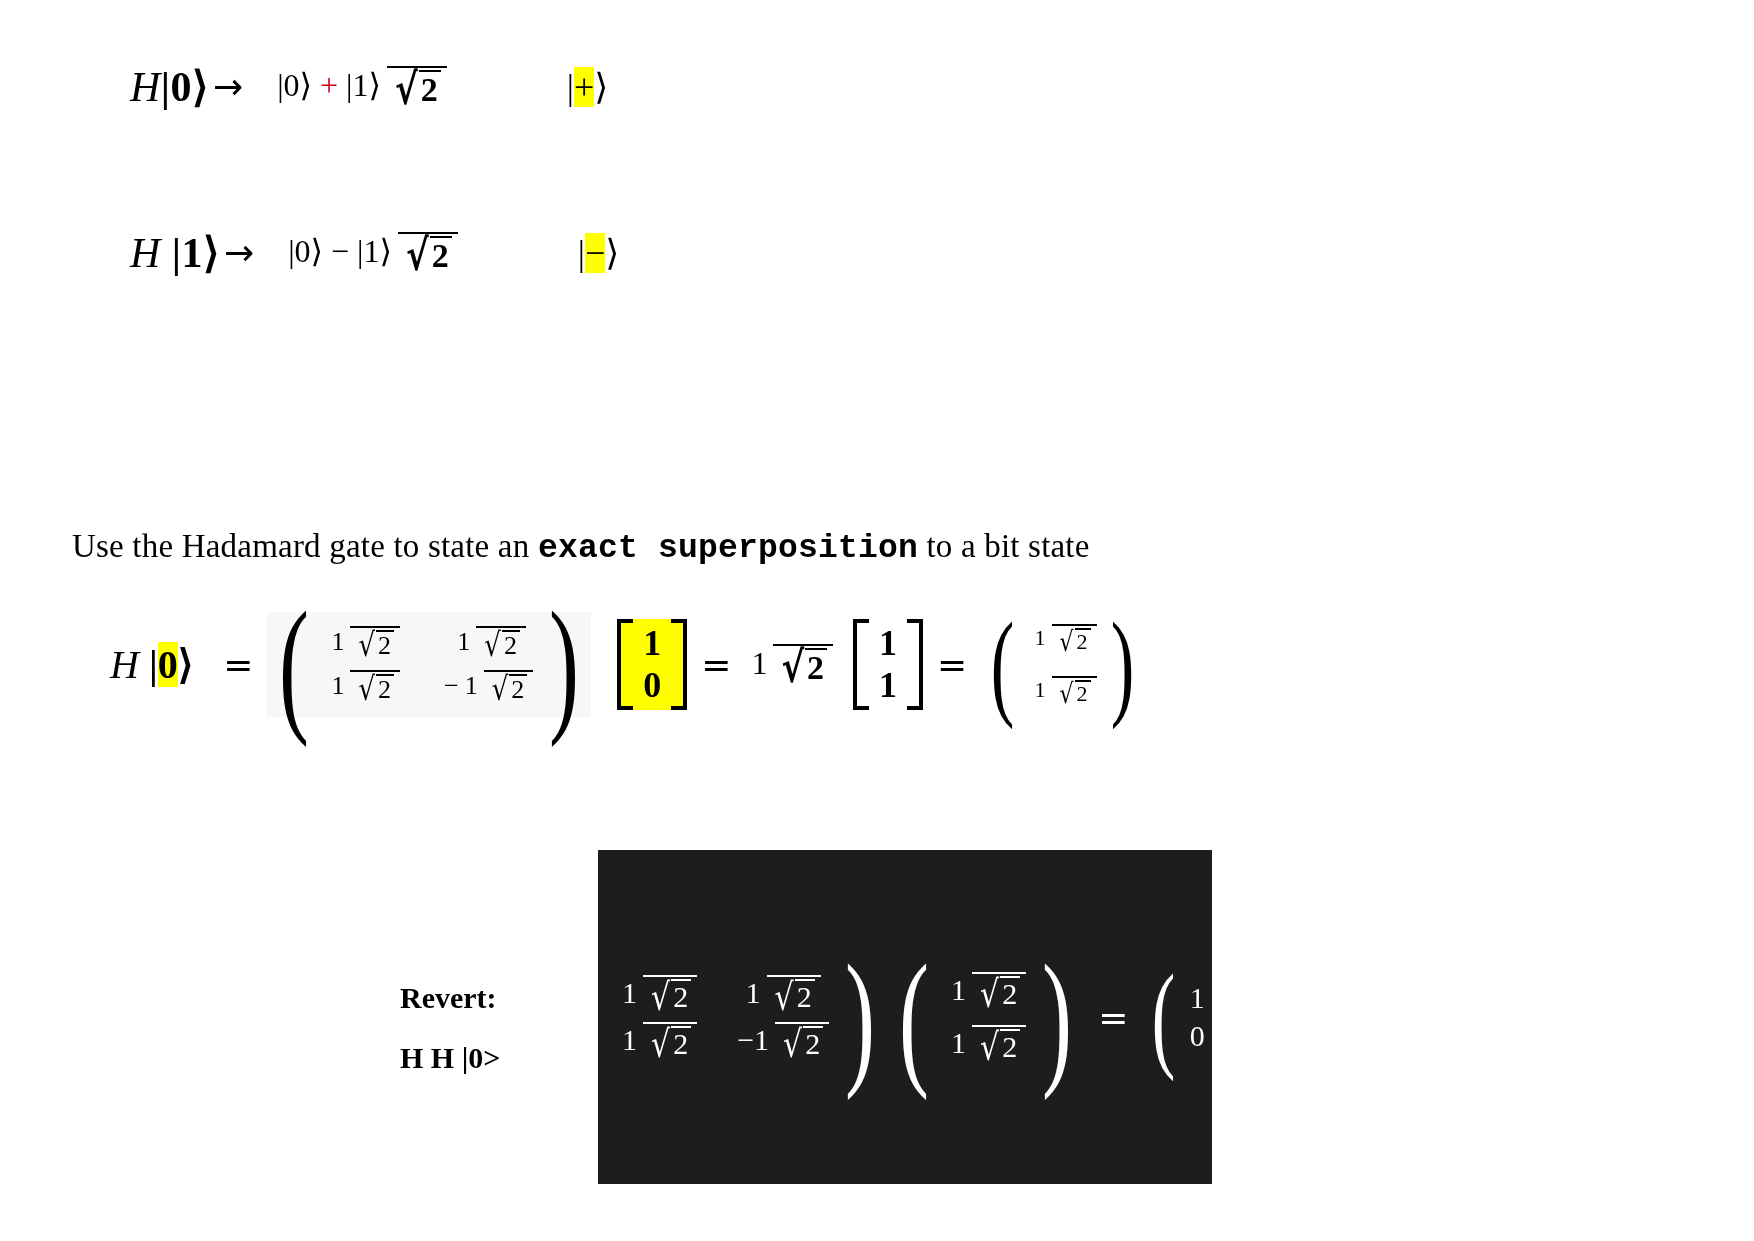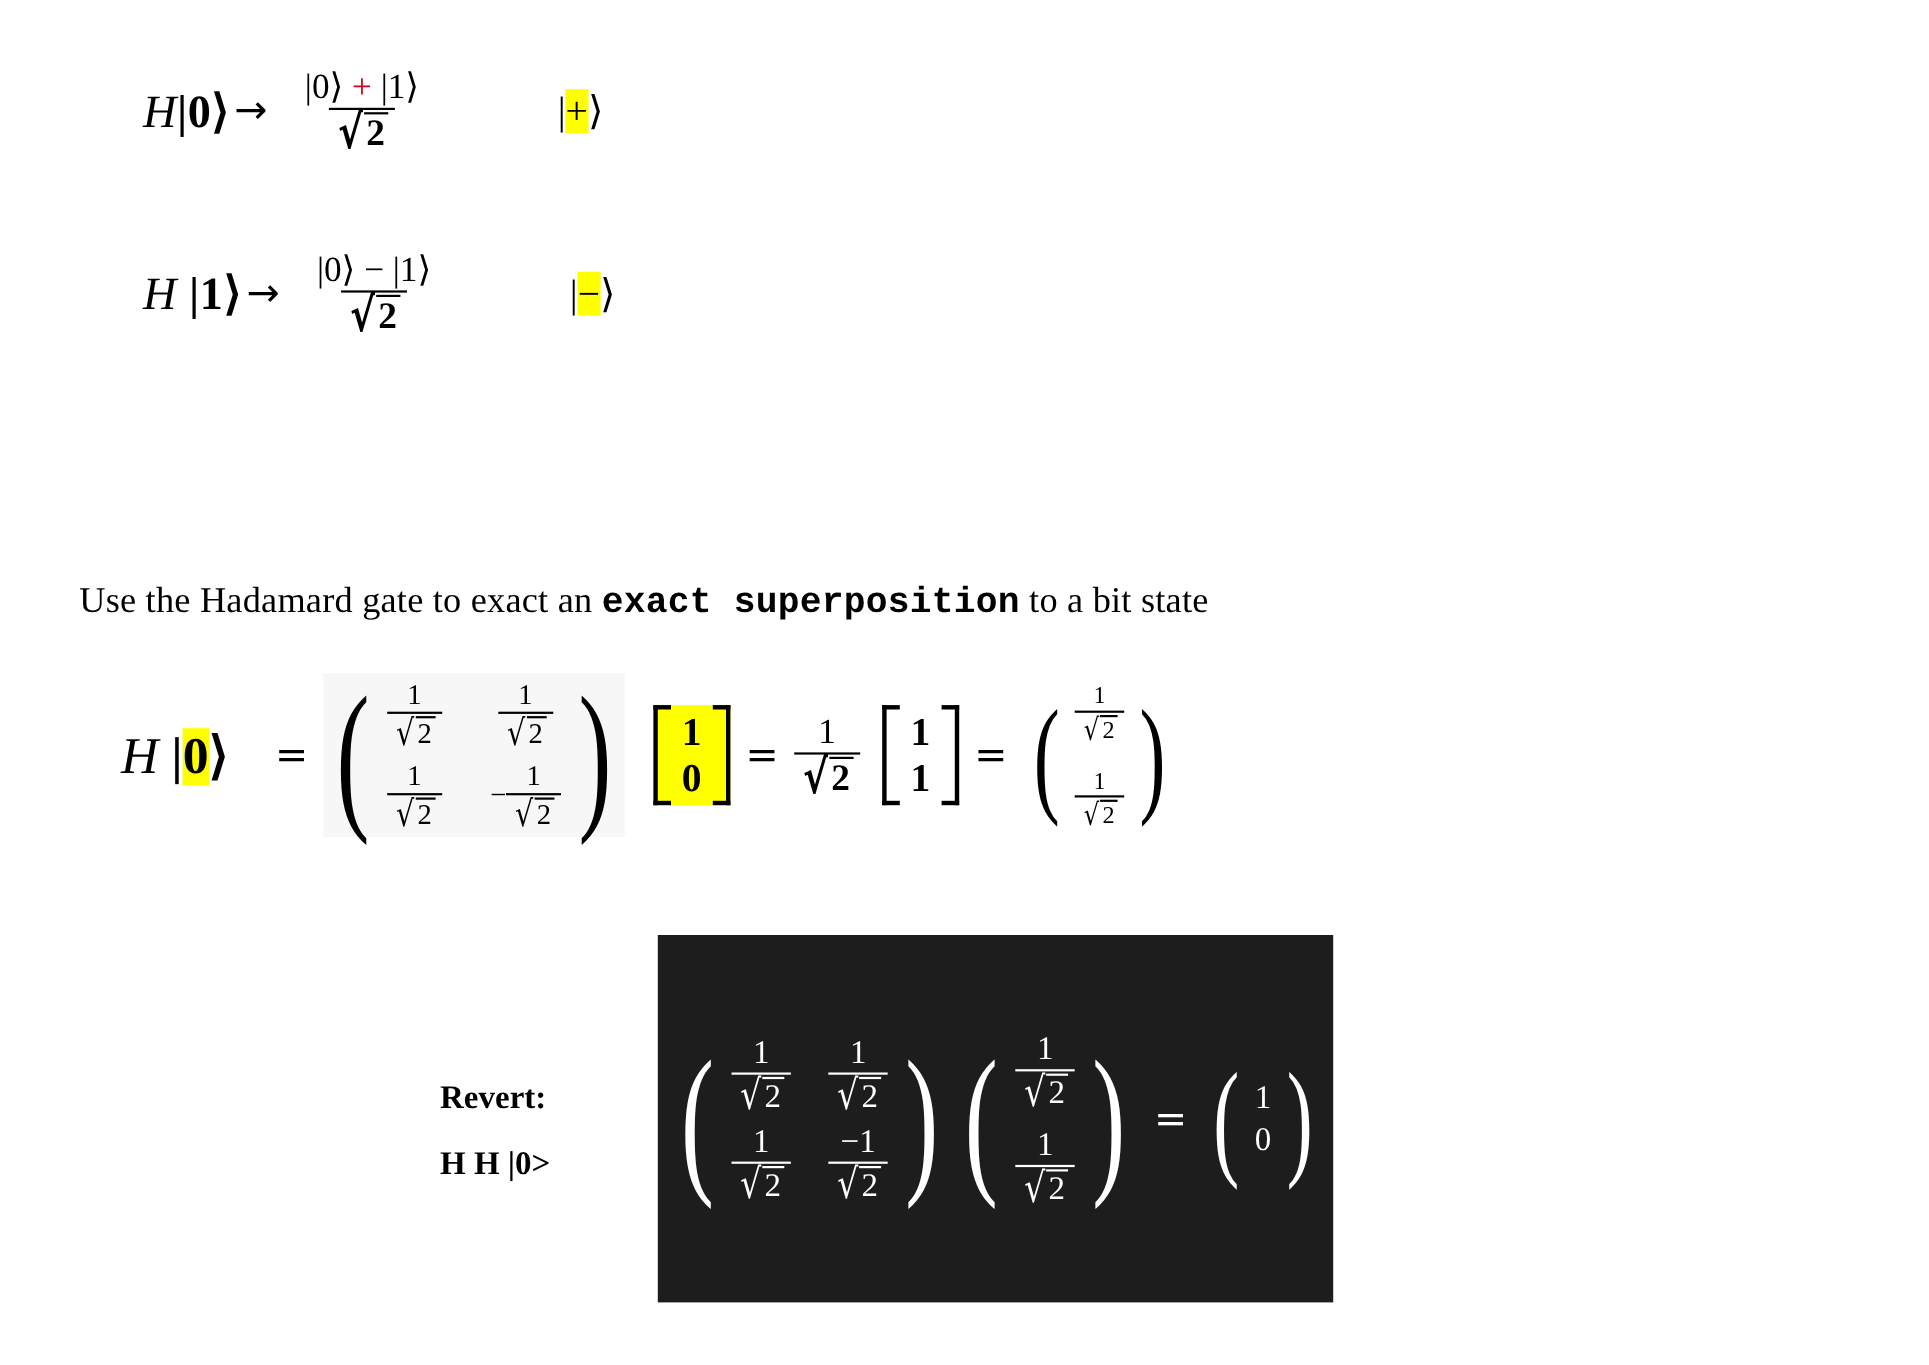--- a/index.html
+++ b/index.html
@@ -12,21 +12,21 @@
     height: 1241px;
     position: relative;
     font-family: "Liberation Serif", serif;
     color: #000000;
     overflow: hidden;
   }
 
   
   .frac {
     display: inline-flex;
-    flex-direction: column;
+    flex-direction: row;
     align-items: center;
     vertical-align: middle;
     line-height: 1.05;
   }
   .frac > .num {
     padding: 0 6px 2px 6px;
   }
   .frac > .den {
     border-top: 2px solid currentColor;
     padding: 2px 6px 0 6px;
@@ -100,23 +100,23 @@
   
   #big-eq {
     position: absolute;
     left: 110px;
     top: 612px;
     display: flex;
     align-items: center;
     white-space: nowrap;
   }
   #big-eq .eqlhs {
-    font-size: 47px;
+    font-size: 40px;
     font-style: italic;
-    margin-right: 28px;
+    margin-right: 16px;
     font-family: Liberation Serif, serif;
   }
   #big-eq .eqlhs .ket { font-style: normal; font-weight: 700; }
   .eqsign {
     font-size: 36px;
     margin: 0 14px;
     font-family: "DejaVu Sans", sans-serif;
   }
 
   
@@ -233,21 +233,21 @@
       <span>|1⟩</span>
     </span>
     <span class="den">
       <span class="sqrt"><span class="radsym">√</span><span class="radicand">2</span></span>
     </span>
   </span>
   <span class="state-label">|<span class="hl">−</span>⟩</span>
 </div>
 
 <p id="sentence">
-  <span>Use the Hadamard gate to exact an </span><b>exact superposition</b><span> to a bit state</span>
+  <span>Use the Hadamard gate to state an </span><b>exact superposition</b><span> to a bit state</span>
 </p>
 
 <div id="big-eq">
 
   <span class="eqlhs">
     <span>H</span>&nbsp;<span class="ket"><span>|</span><span class="hl">0</span><span>⟩</span></span>
   </span>
 
   <span class="eqsign">=</span>
 

